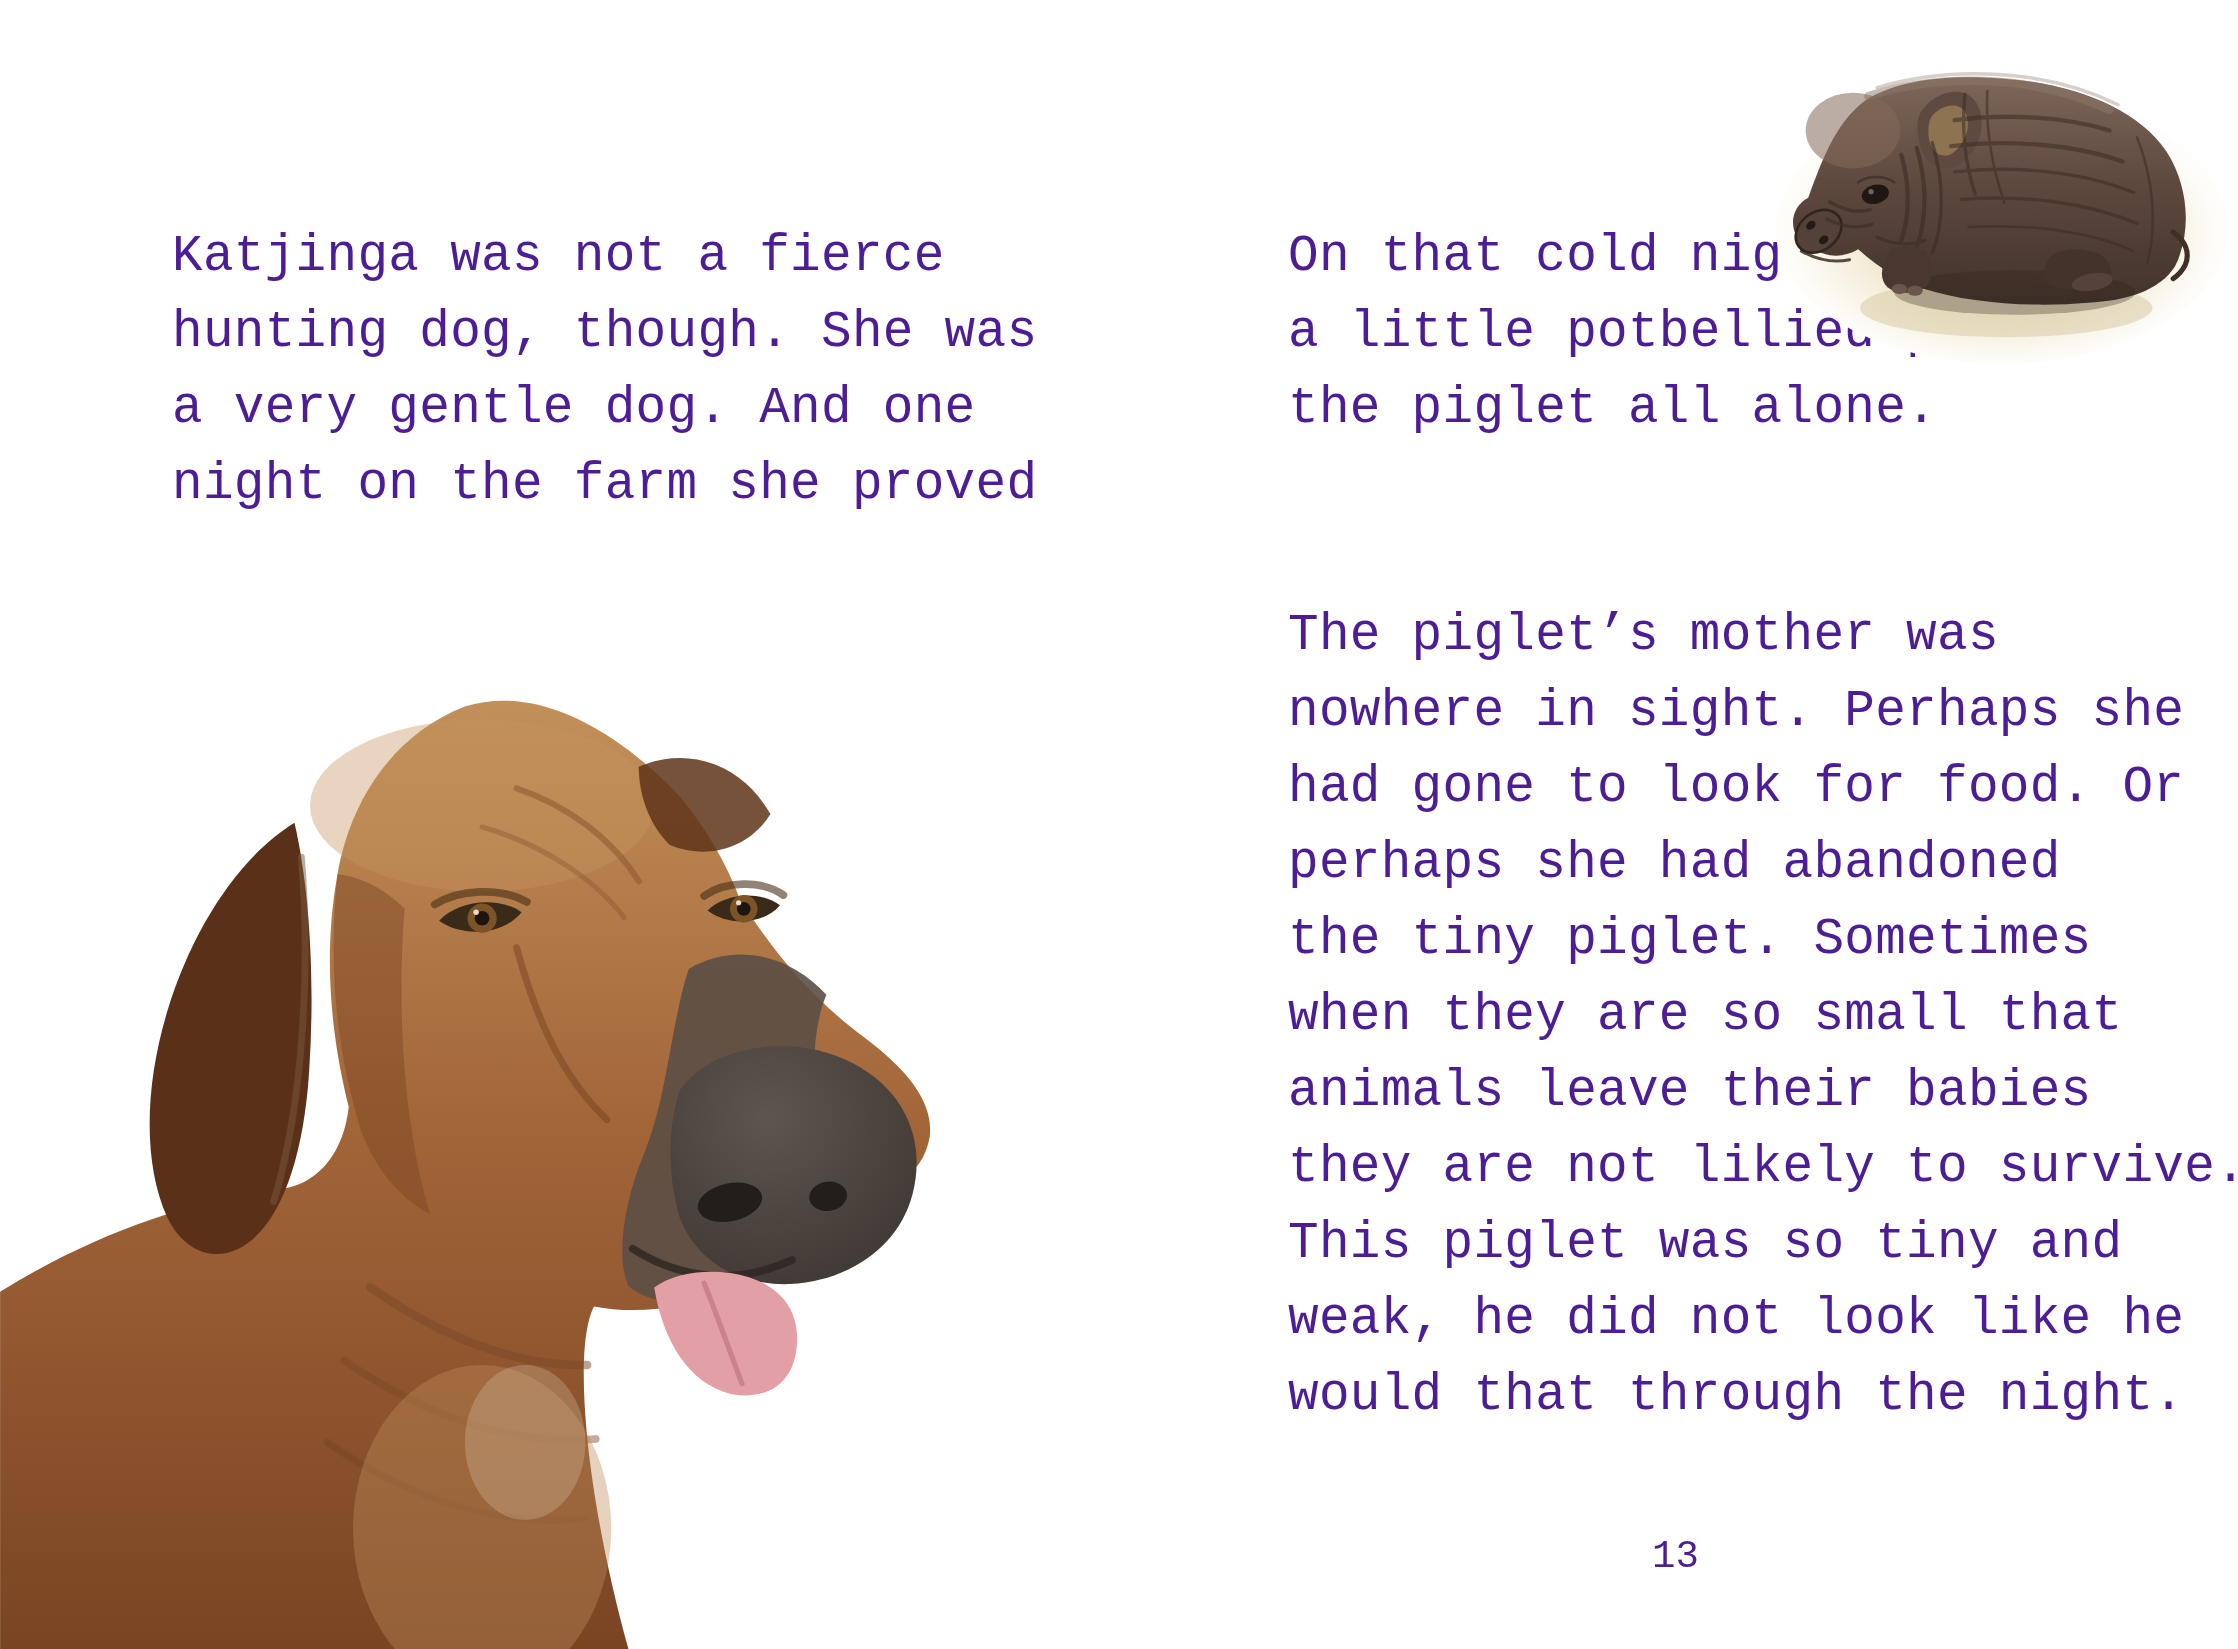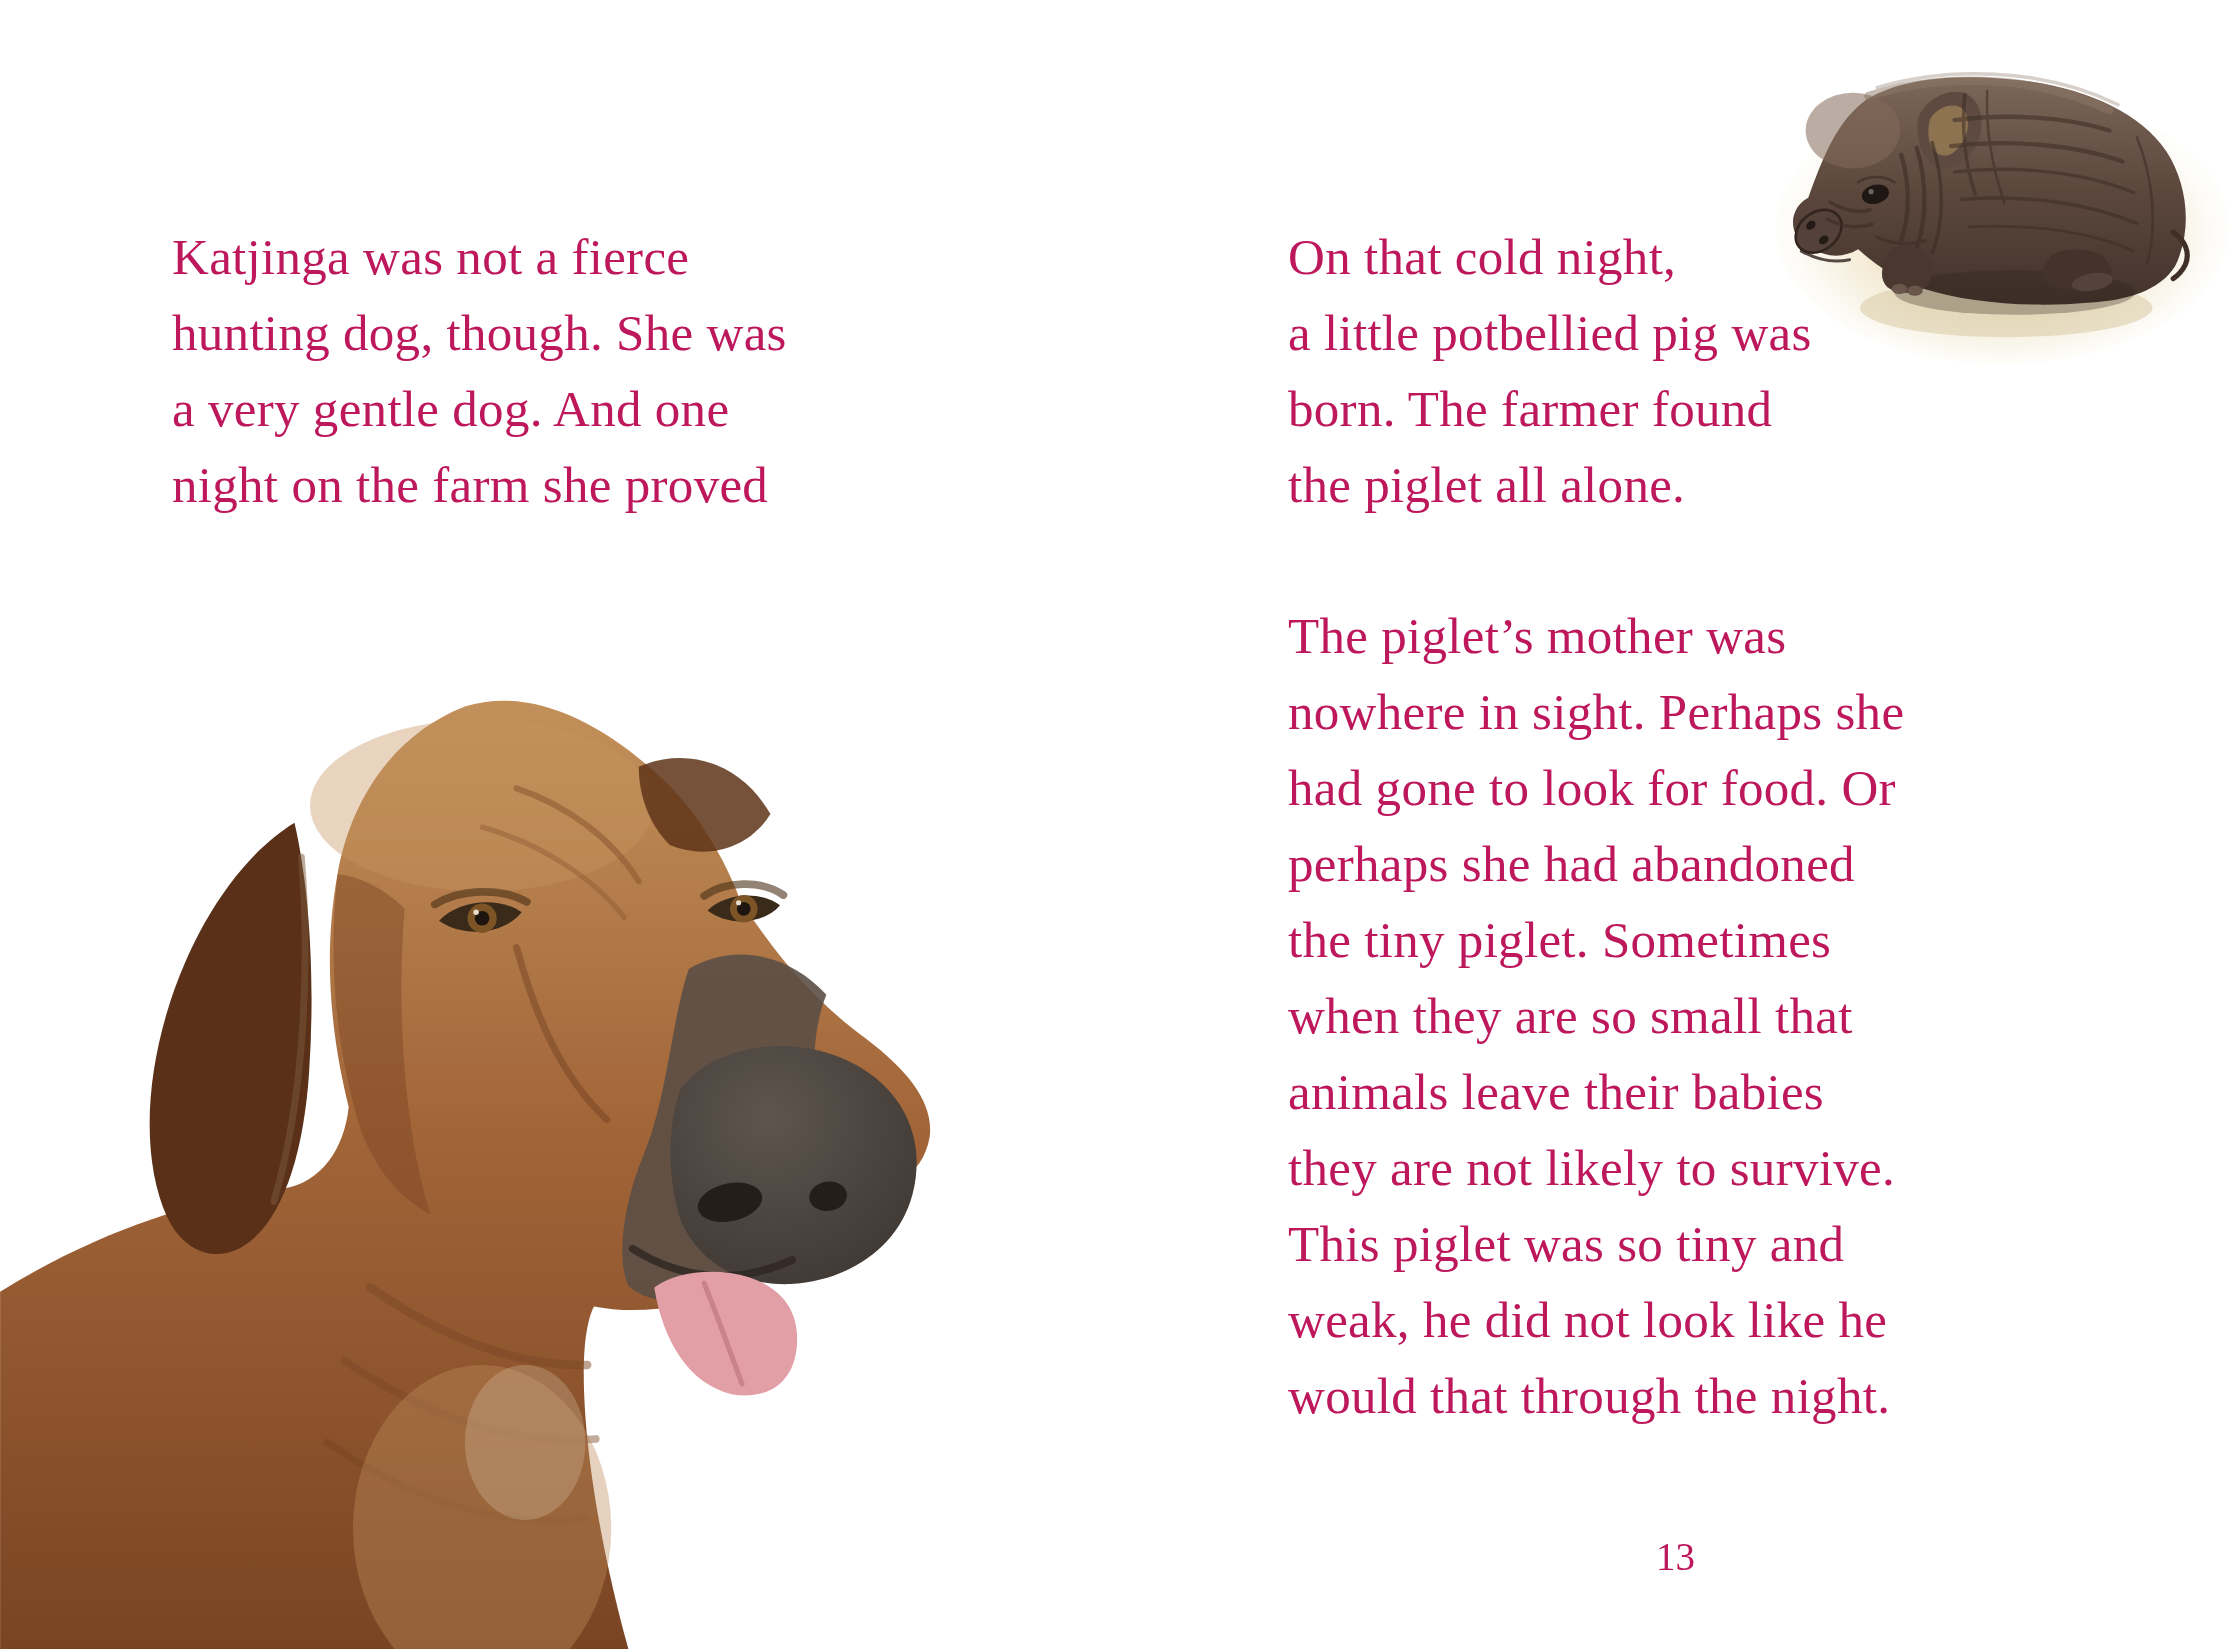--- a/index.html
+++ b/index.html
@@ -1,22 +1,22 @@
 <!DOCTYPE html>
 <html style="font-size:13.8px"><head>
 <meta charset="utf-8">
 <style>
   html,body{margin:0;padding:0;background:#ffffff;}
   .page{
     position:relative;
     width:2239px;height:1650px;
     background:#ffffff;
     overflow:hidden;
-    font-family:Liberation Serif, serif;
-    color:#be185d;
+    font-family:Liberation Mono, monospace;
+    color:#4c1d95;
   }
   .para{position:absolute;font-size:51px;line-height:76px;letter-spacing:0.3px;}
   .line{white-space:nowrap;}
   #left-para{left:172px;top:219px;width:801px;}
   #right-para-1{left:1288px;top:219px;width:801px;}
   #right-para-2{left:1288px;top:598px;width:809px;}
   .page-number{
     position:absolute;left:1288px;top:1519px;width:775px;
     text-align:center;font-size:39px;line-height:76px;
   }
@@ -32,21 +32,20 @@
   <div class="para" id="left-para">
     <div class="line">Katjinga was not a fierce</div>
     <div class="line">hunting dog, though. She was</div>
     <div class="line">a very gentle dog. And one</div>
     <div class="line">night on the farm she proved</div>
   </div>
 
   <div class="para" id="right-para-1">
     <div class="line">On that cold night,</div>
     <div class="line">a little potbellied pig was</div>
-    <div class="line">born. The farmer found</div>
     <div class="line">the piglet all alone.</div>
   </div>
 
   <div class="para" id="right-para-2">
     <div class="line">The piglet’s mother was</div>
     <div class="line">nowhere in sight. Perhaps she</div>
     <div class="line">had gone to look for food. Or</div>
     <div class="line">perhaps she had abandoned</div>
     <div class="line">the tiny piglet. Sometimes</div>
     <div class="line">when they are so small that</div>

